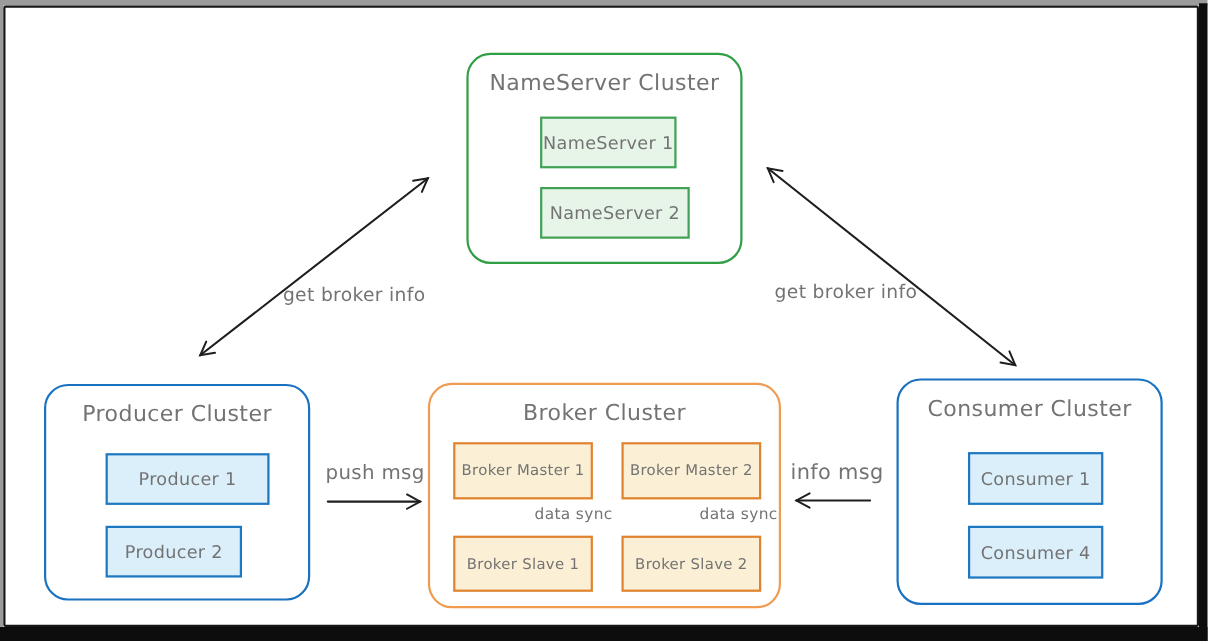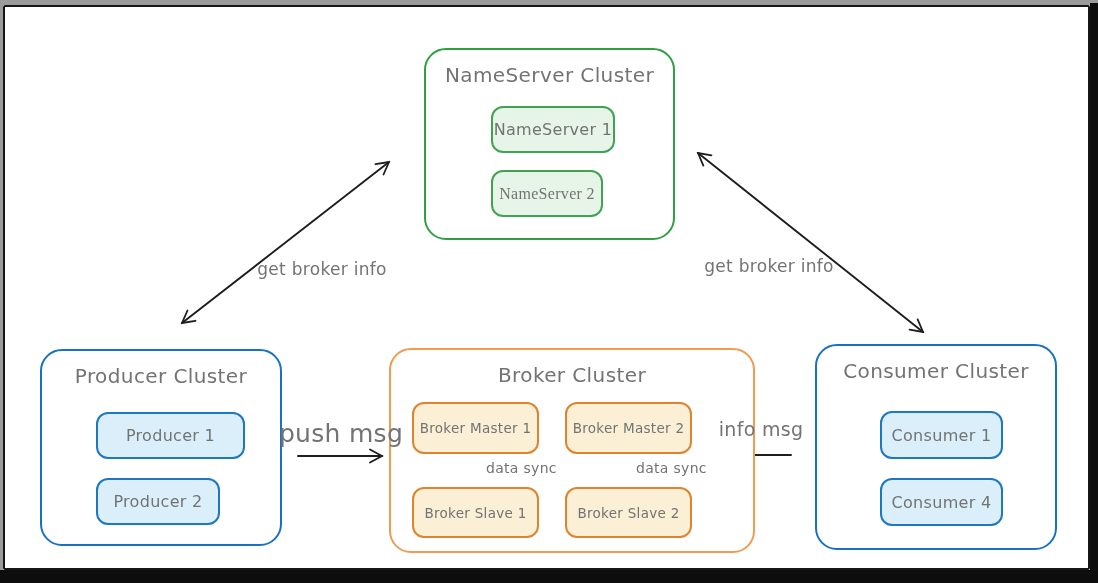--- a/index.html
+++ b/index.html
@@ -20,48 +20,48 @@
   .frame-line{position:absolute;left:3px;top:5px;right:8px;bottom:13px;border:2px solid #161616;border-radius:2px;pointer-events:none;}
 
   
   svg.arrows{position:absolute;left:0;top:0;width:1098px;height:583px;}
 
   
   .cluster{position:absolute;border:2px solid;border-radius:22px;background:#ffffff;box-sizing:border-box;}
   .cluster-title{position:absolute;top:13px;left:0;right:0;text-align:center;font-size:20px;letter-spacing:.4px;white-space:nowrap;}
   #cluster-nameserver{left:424px;top:48px;width:251px;height:192px;border-color:#2f9e44;}
   #cluster-producer{left:40px;top:349px;width:242px;height:197px;border-color:#1971c2;}
-  #cluster-broker{left:389px;top:348px;width:366px;height:205px;border-color:#f09b52;}
+  #cluster-broker{left:389px;top:348px;width:321px;height:205px;border-color:#f09b52;}
   #cluster-consumer{left:815px;top:344px;width:242px;height:206px;border-color:#1971c2;}
 
   
-  .node{position:absolute;border:2px solid;border-radius:12px;box-sizing:border-box;
+  .node{position:absolute;border:2px solid;border-radius:0;box-sizing:border-box;
         display:flex;align-items:center;justify-content:center;
         font-size:16px;letter-spacing:.3px;white-space:nowrap;}
   .node-green{background:#e7f5e9;border-color:#41a256;}
   .node-blue{background:#dbeffb;border-color:#1d78c1;}
   .node-yellow{background:#fbf0d5;border-color:#e0832f;font-size:13.5px;}
 
   #node-ns1{left:65px;top:56px;width:124px;height:47px;}
-  #node-ns2{left:65px;top:120px;width:112px;height:47px;font-family:Liberation Serif, serif;}
+  #node-ns2{left:65px;top:120px;width:136px;height:47px;}
   #node-p1{left:54px;top:61px;width:149px;height:47px;}
   #node-p2{left:54px;top:127px;width:124px;height:47px;}
   #node-bm1{left:21px;top:52px;width:127px;height:52px;}
   #node-bm2{left:174px;top:52px;width:127px;height:52px;}
   #node-bs1{left:21px;top:137px;width:127px;height:51px;}
   #node-bs2{left:174px;top:137px;width:127px;height:51px;}
   #node-c1{left:63px;top:65px;width:123px;height:48px;}
   #node-c2{left:63px;top:132px;width:123px;height:48px;}
 
   
   .edge-label{position:absolute;white-space:nowrap;letter-spacing:.3px;}
   .centered{transform:translateX(-50%);}
   #label-get-left{left:322px;top:259px;font-size:17px;}
   #label-get-right{left:769px;top:256px;font-size:17px;}
-  #label-push{left:341px;top:419px;font-size:25px;}
+  #label-push{left:341px;top:419px;font-size:18px;}
   #label-pull{left:761px;top:418px;font-size:19px;}
   #label-sync1{left:486px;top:460px;font-size:14px;}
   #label-sync2{left:636px;top:460px;font-size:14px;}
 </style>
 </head>
 <body>
 
 <div class="page">
 
   <svg class="arrows" viewBox="0 0 1098 583" xmlns="http://www.w3.org/2000/svg">

